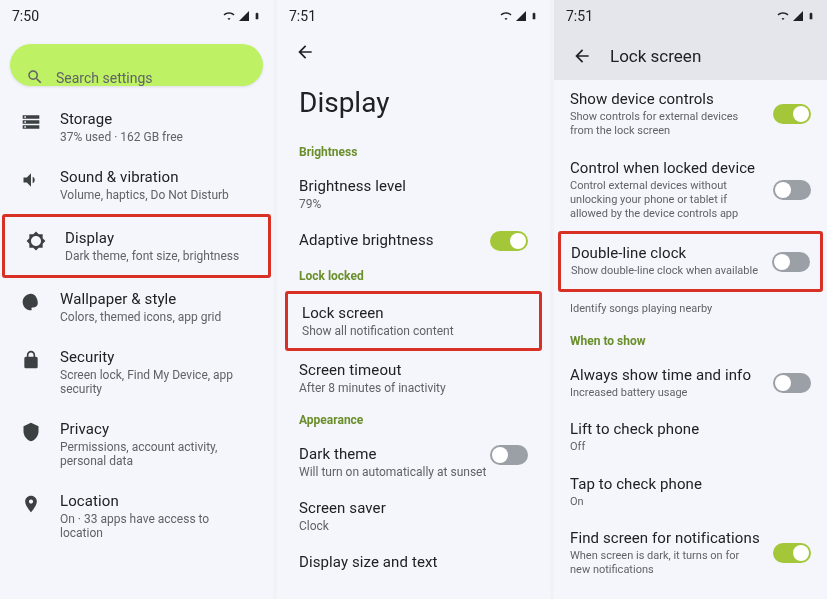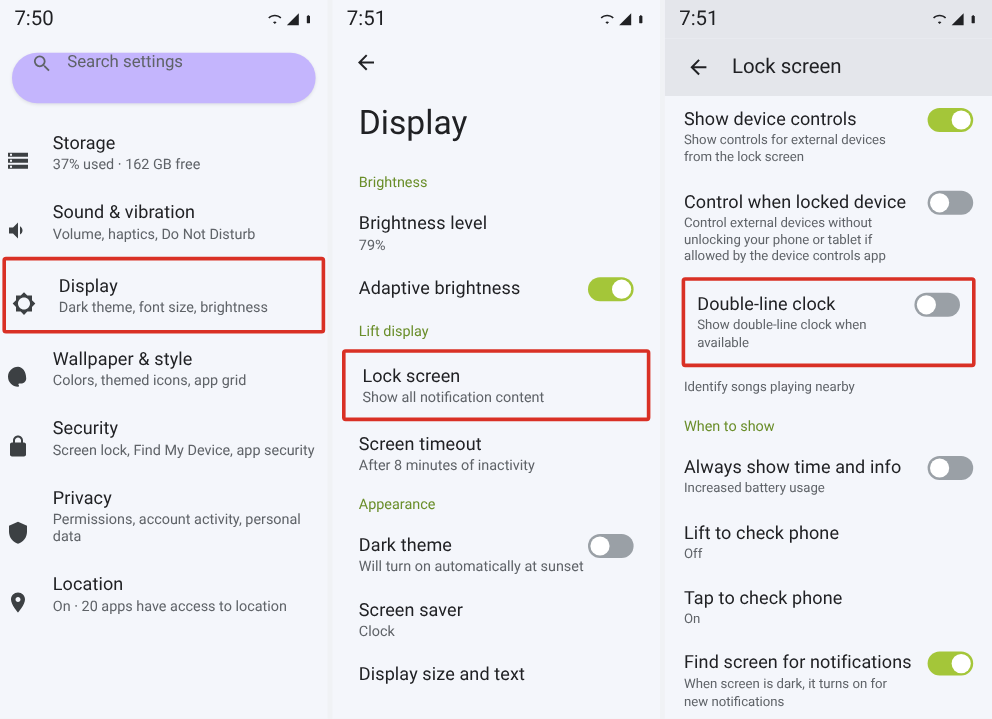--- a/index.html
+++ b/index.html
@@ -1,42 +1,42 @@
 <!DOCTYPE html>
 <html><head>
 <meta charset="utf-8">
 <style>
 *{margin:0;padding:0;box-sizing:border-box;font-family:Roboto,"Segoe UI",Arial,sans-serif}
 body{background:#f0f2f5;width:827px;height:599px;overflow:hidden}
 .row{display:flex;gap:4px}
 .panel{background:#f4f6fb;width:273px;height:599px;overflow:hidden;position:relative}
-.status{display:flex;justify-content:space-between;align-items:center;padding:16px 12px;height:22px;font-size:17px;color:#202124}
+.status{display:flex;justify-content:space-between;align-items:center;padding:16px 12px;height:22px;font-size:14px;color:#202124}
 .status-icons{display:flex;gap:3px;align-items:center}
-.search-pill{margin:12px 10px;background:#c4b5fd;border-radius:26px;height:42px;display:flex;align-items:flex-start;padding:0 16px;gap:12px;box-shadow:0 1px 3px rgba(0,0,0,.1)}
+.search-pill{margin:12px 10px;background:#bef264;border-radius:26px;height:42px;display:flex;align-items:flex-end;padding:0 16px;gap:12px;box-shadow:0 1px 3px rgba(0,0,0,.1)}
 .search-pill span{color:#5f6368;font-size:14px}
-.setting-item{display:flex;align-items:flex-end;padding:12px 4px;gap:18px}
+.setting-item{display:flex;align-items:flex-start;padding:12px 20px;gap:18px}
 .hlred{border:3px solid #d93025;border-radius:3px;margin:0 2px}
 .icon-col{width:22px;display:flex;justify-content:center;margin-top:2px;color:#3c4043}
 .txt-col{flex:1}
 .title{font-size:15px;color:#202124;letter-spacing:.1px;margin-bottom:2px}
 .sub{font-size:12px;color:#5f6368}
 .hdr{display:flex;align-items:center;padding:8px 16px;gap:16px}
 .page-title{font-size:28px;color:#202124;padding:14px 22px 18px}
-.section-head{color:#6a8e2a;font-size:12px;padding:8px 22px;font-weight:400}
+.section-head{color:#6a8e2a;font-size:12px;padding:8px 22px;font-weight:700}
 .disp-item{padding:10px 22px;display:flex;align-items:flex-start}
 .disp-item .txt-col{flex:1}
 .disp-item.hlred{margin:0 8px;padding:10px 14px}
 .toggle{width:38px;height:20px;border-radius:10px;position:relative;flex-shrink:0}
 .toggle::after{content:'';position:absolute;width:16px;height:16px;border-radius:50%;top:2px;background:#fff}
 .ton{background:#a4c639}
 .ton::after{right:2px}
 .toff{background:#9aa0a6}
 .toff::after{left:2px}
-.lock-item{padding:10px 16px;display:flex;gap:12px}
-.lock-item.hlred{margin:0 14px;padding:10px 10px}
+.lock-item{padding:10px 16px;display:flex;align-items:center;gap:12px}
+.lock-item.hlred{margin:0 4px;padding:10px 10px}
 .lock-item .txt-col{flex:1}
 .tightsub{font-size:11px;color:#5f6368;line-height:1.3}
 svg{display:block}
 .back-btn{width:24px;height:24px;display:flex;align-items:center;justify-content:center;color:#202124}
 .panel3-title{font-size:17px;color:#202124}
 </style>
 </head>
 <body>
 
 <div class="row">
@@ -130,21 +130,21 @@
         </div>
   </div>
   <div class="setting-item">
     <div class="icon-col">
           <svg width="20" height="20" viewBox="0 0 24 24">
             <path d="M12 2C8.13 2 5 5.13 5 9c0 5.25 7 13 7 13s7-7.75 7-13c0-3.87-3.13-7-7-7zm0 9.5c-1.38 0-2.5-1.12-2.5-2.5s1.12-2.5 2.5-2.5 2.5 1.12 2.5 2.5-1.12 2.5-2.5 2.5z" fill="#3c4043"></path>
           </svg>
         </div>
     <div class="txt-col">
           <div class="title">Location</div>
-          <div class="sub">On · 20 apps have access to location</div>
+          <div class="sub">On · 33 apps have access to location</div>
         </div>
   </div>
 
 </div>
 
 <div class="panel">
   <div class="status">
     <span>7:51</span>
     <span class="status-icons">
       <svg width="12" height="12" viewBox="0 0 24 24">
@@ -174,21 +174,21 @@
           <div class="sub">79%</div>
         </div>
   </div>
   <div class="disp-item">
     <div class="txt-col">
           <div class="title">Adaptive brightness</div>
         </div>
     <div class="toggle ton"></div>
   </div>
 
-  <div class="section-head">Lift display</div>
+  <div class="section-head">Lock locked</div>
   <div class="disp-item hlred">
     <div class="txt-col">
           <div class="title">Lock screen</div>
           <div class="sub">Show all notification content</div>
         </div>
   </div>
   <div class="disp-item">
     <div class="txt-col">
           <div class="title">Screen timeout</div>
           <div class="sub">After 8 minutes of inactivity</div>

